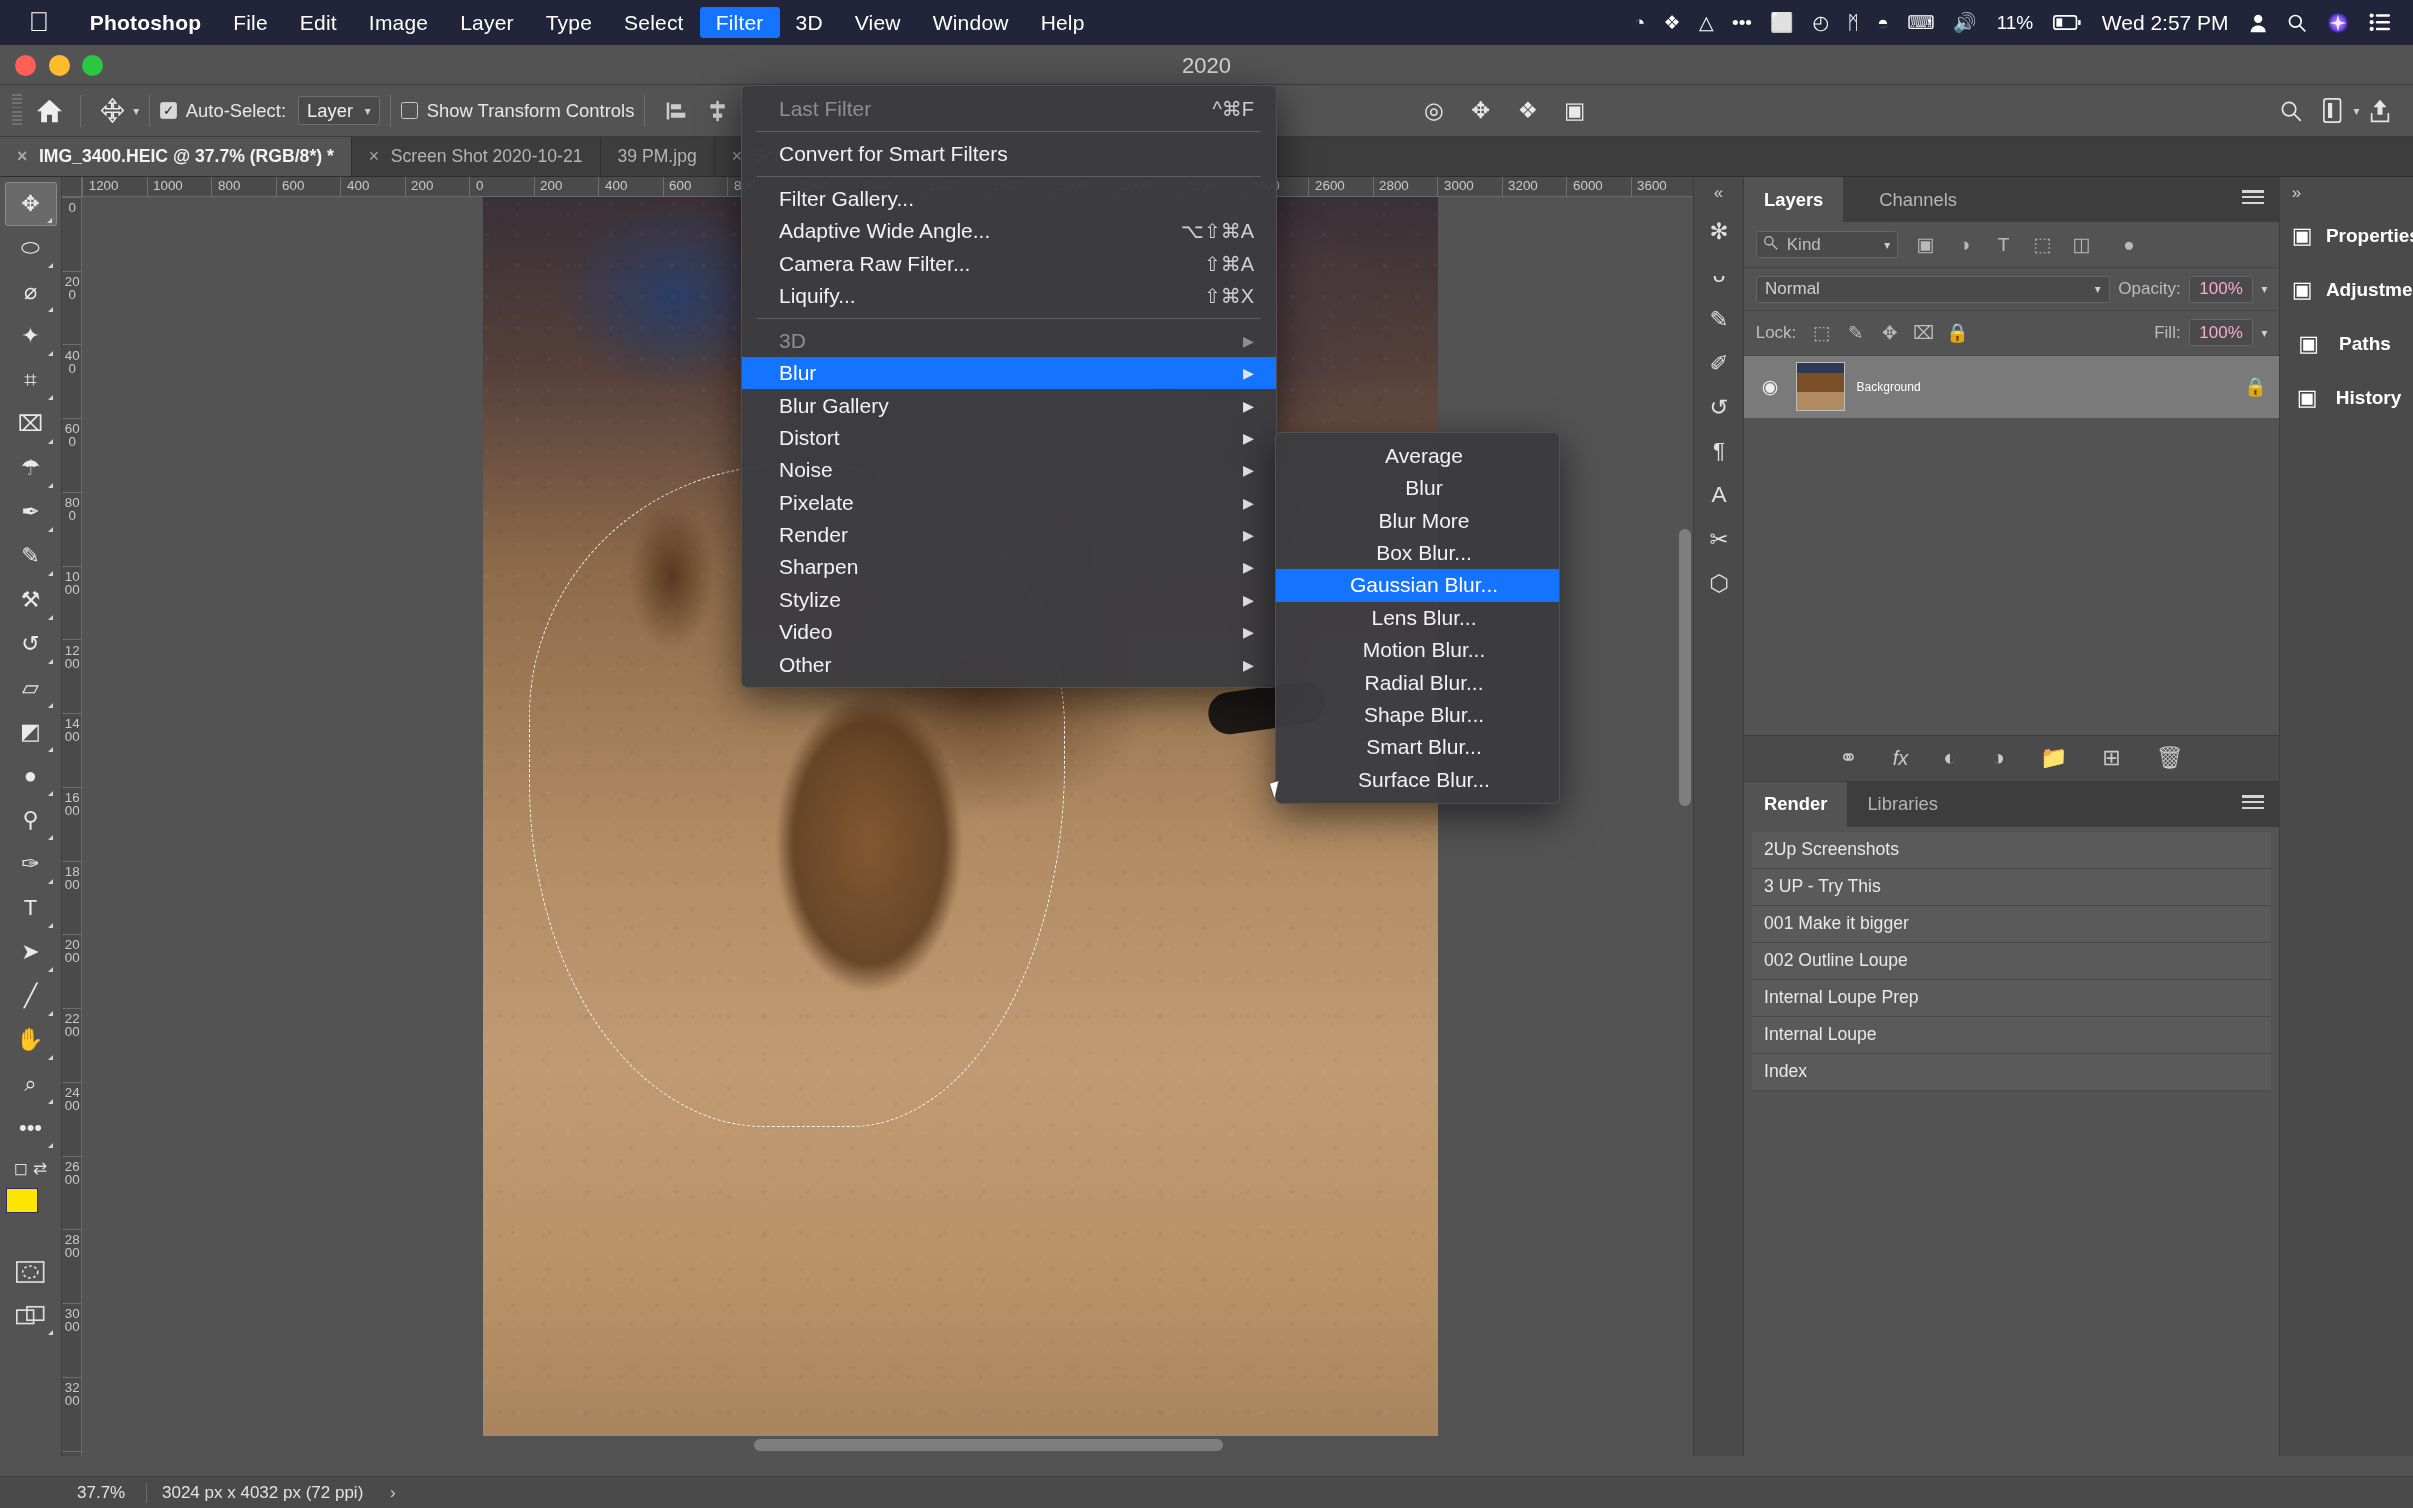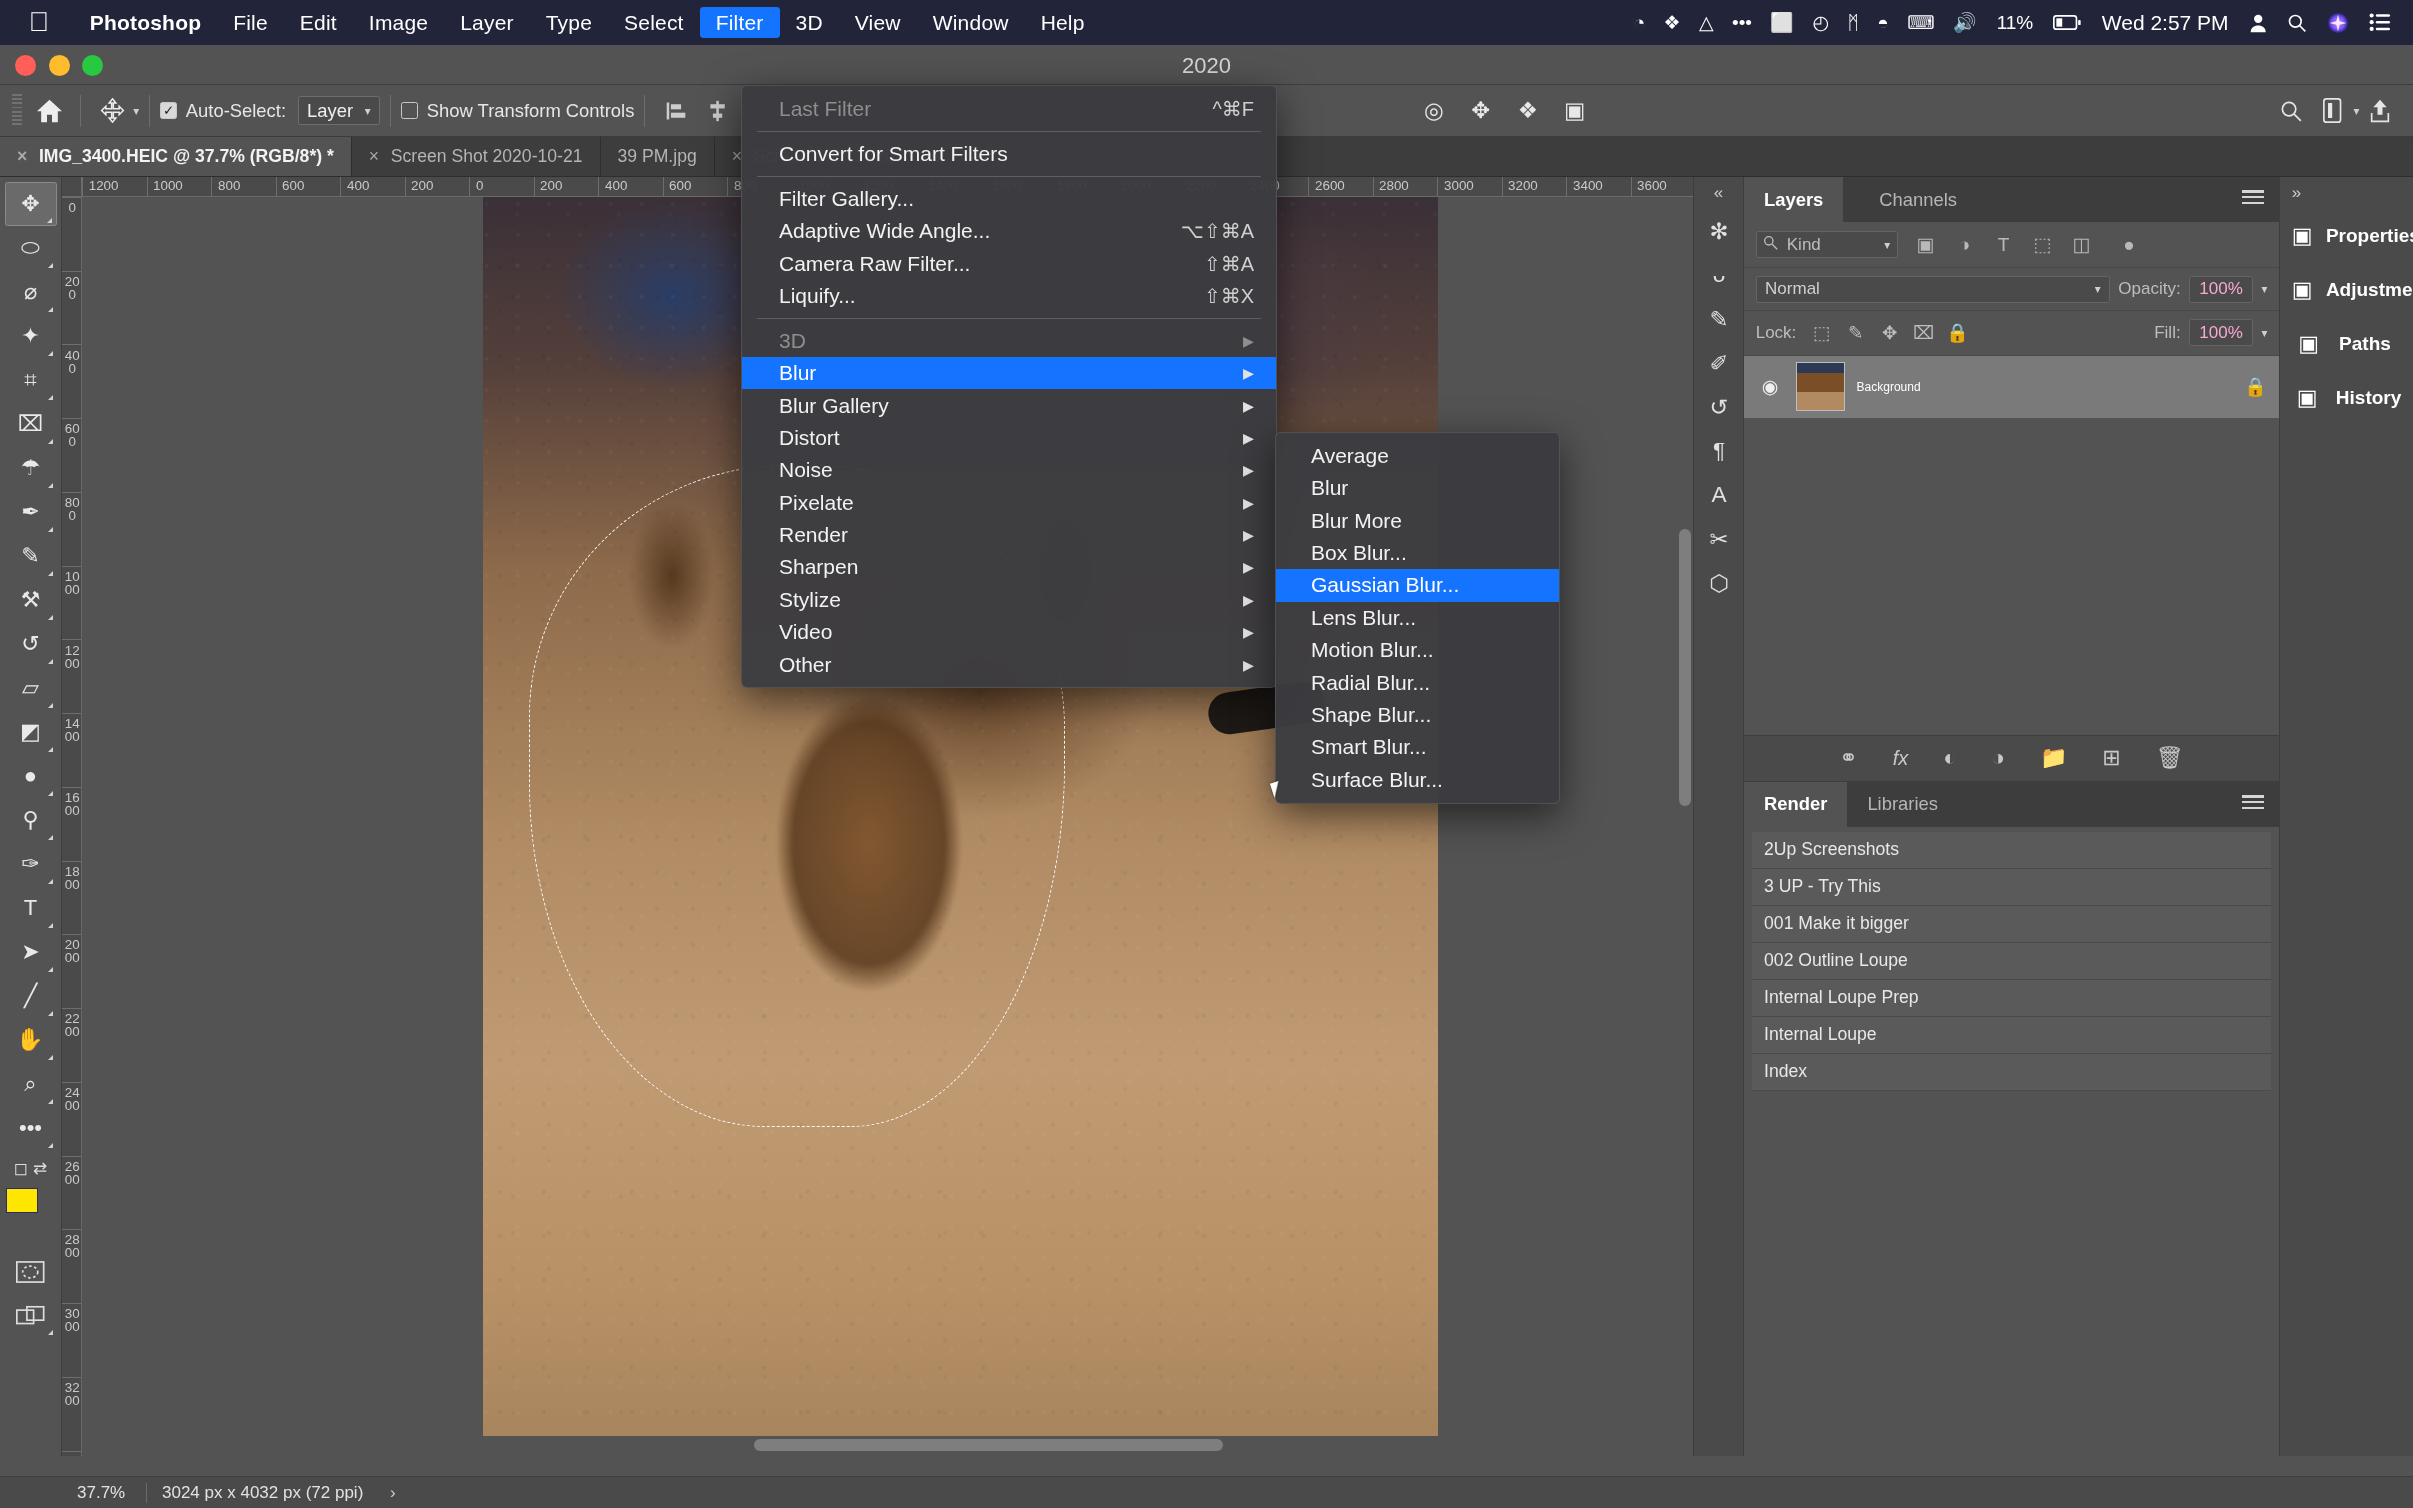--- a/index.html
+++ b/index.html
@@ -189,21 +189,21 @@
   .fm-item.disabled{color:#8e8e8e;}
   .fm-item.hl{background:#1473ff;color:#fff;}
   .fm-sep{height:0.8px;background:rgba(160,160,165,.35);margin:5.9px 15px;}
   .fm-key{color:#cfcfcf;font-size:20px;margin-left:34px;}
   .fm-arrow{font-size:14.2px;color:#e2e2e2;}
   .fm-item.disabled .fm-arrow{color:#8e8e8e;}
 
   #blurmenu{position:absolute;left:1275px;top:387px;width:285px;
     background:rgba(60,60,64,.97);border-radius:5.9px;
     box-shadow:0 11.7px 39px rgba(0,0,0,.55);padding:6.7px 0;z-index:60;
-    border:0.8px solid rgba(120,120,125,.35);}
+    border:0.8px solid rgba(120,120,125,.35);text-align:center;}
   .bm-item{padding:4.2px 22px 4.2px 35px;color:#f2f2f2;font-size:21px;white-space:nowrap;}
   .bm-item.hl{background:#1473ff;color:#fff;}
 
   .cursor{position:absolute;left:1272px;top:737px;width:0;height:0;
     border-left:9.2px solid #fff;border-bottom:15px solid transparent;
     transform:rotate(-18deg);z-index:70;filter:drop-shadow(0.8px 0.8px 0.8px rgba(0,0,0,.6));}
 </style>
 </head>
 <body>
 
@@ -542,21 +542,21 @@
         <div class="rh-t" style="left: 1168px;">2400</div>
         <div class="rh-tick" style="left: 1226px;"></div>
         <div class="rh-t" style="left: 1233px;">2600</div>
         <div class="rh-tick" style="left: 1291px;"></div>
         <div class="rh-t" style="left: 1297px;">2800</div>
         <div class="rh-tick" style="left: 1355px;"></div>
         <div class="rh-t" style="left: 1362px;">3000</div>
         <div class="rh-tick" style="left: 1420px;"></div>
         <div class="rh-t" style="left: 1426px;">3200</div>
         <div class="rh-tick" style="left: 1484px;"></div>
-        <div class="rh-t" style="left: 1491px;">3400</div>
+        <div class="rh-t" style="left: 1491px;">6000</div>
         <div class="rh-tick" style="left: 1549px;"></div>
         <div class="rh-t" style="left: 1555px;">3600</div>
       </div>
     <div id="rul-v">
         <div class="rv-tick" style="top: 0px;"></div>
         <div class="rv-t" style="top: 5px;">0</div>
         <div class="rv-tick" style="top: 74px;"></div>
         <div class="rv-t" style="top: 79px;">200</div>
         <div class="rv-tick" style="top: 147px;"></div>
         <div class="rv-t" style="top: 153px;">400</div>

